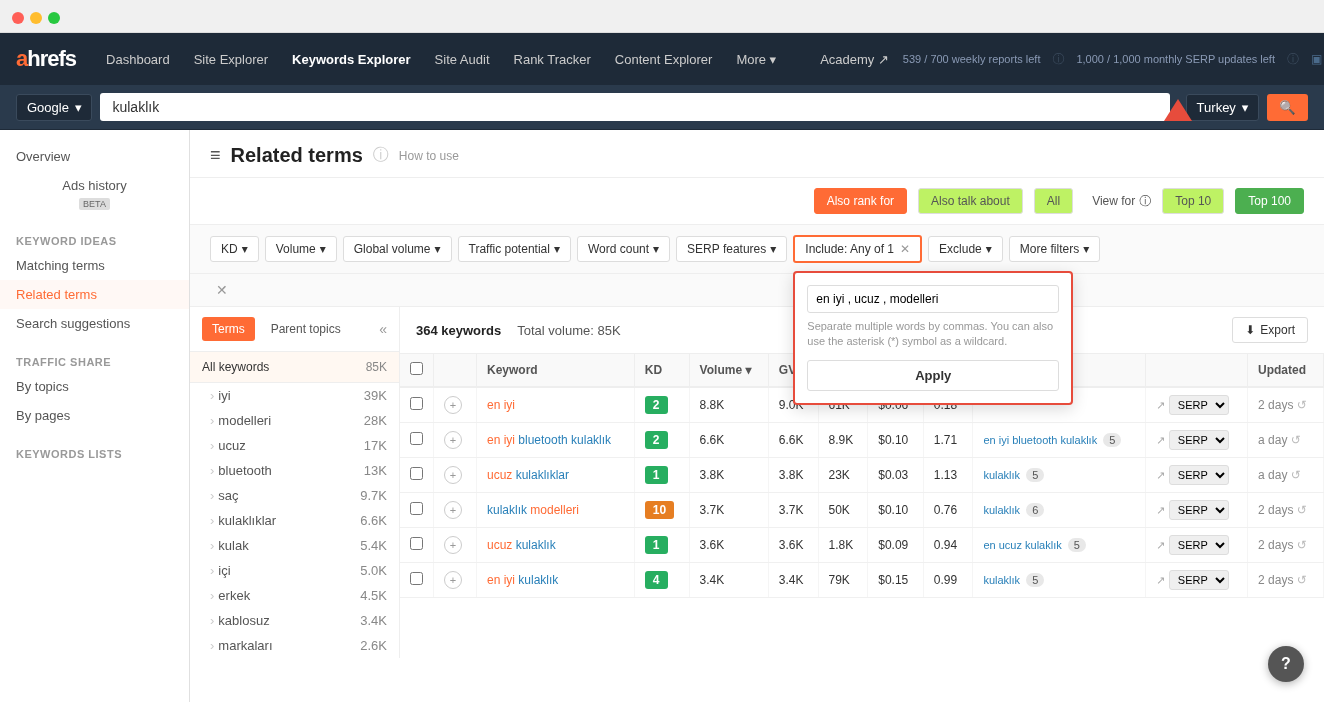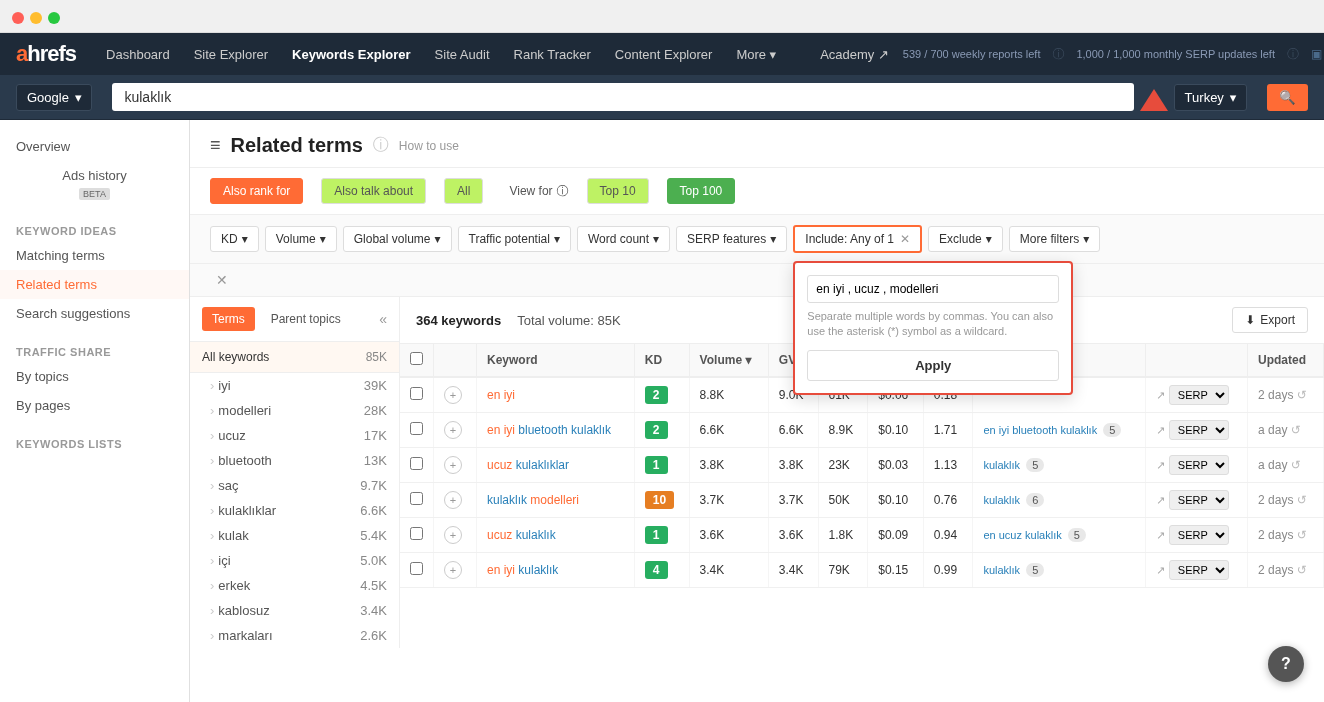--- a/index.html
+++ b/index.html
@@ -4,21 +4,21 @@
   <style>
     * { box-sizing: border-box; margin: 0; padding: 0; font-family: -apple-system, BlinkMacSystemFont, 'Segoe UI', Arial, sans-serif; }
     body { background: #f5f5f5; font-size: 13px; color: #333; }
 
     
     .top-bar {
       background: #1e2a38;
       display: flex;
       align-items: center;
       padding: 0 16px;
-      height: 42px;
+      height: 52px;
       gap: 4px;
     }
     .logo {
       color: #ff6b35;
       font-weight: 900;
       font-size: 22px;
       margin-right: 16px;
       letter-spacing: -1px;
     }
     .logo span { color: #fff; }
@@ -34,21 +34,21 @@
     .nav-divider { width: 1px; background: #3a4a5c; height: 24px; margin: 0 8px; }
     .nav-right { margin-left: auto; display: flex; align-items: center; gap: 12px; color: #ccc; font-size: 12px; }
     .nav-right .user-info { display: flex; align-items: center; gap: 6px; cursor: pointer; color: #ccc; }
 
     
     .search-bar {
       background: #2a3a4c;
       display: flex;
       align-items: center;
       padding: 8px 16px;
-      gap: 20px;
+      gap: 8px;
       border-bottom: 1px solid #1e2a38;
     }
     .search-engine {
       background: #1e2a38;
       color: #fff;
       border: 1px solid #3a4a5c;
       border-radius: 3px;
       padding: 5px 10px;
       display: flex;
       align-items: center;
@@ -129,22 +129,23 @@
       gap: 10px;
     }
     .page-title { font-size: 20px; font-weight: 700; color: #222; }
     .how-to-use { color: #999; font-size: 12px; cursor: pointer; display: flex; align-items: center; gap: 4px; }
 
     
     .tab-filters {
       padding: 10px 20px;
       display: flex;
       align-items: center;
-      gap: 18px;
+      gap: 11px;
       border-bottom: 1px solid #eee;
+      justify-content: flex-end;
     }
     .tab-btn {
       padding: 5px 12px;
       border-radius: 3px;
       font-size: 12px;
       cursor: pointer;
       border: 1px solid transparent;
     }
     .tab-btn.orange-active { background: #ff6b35; color: #fff; border-color: #ff6b35; }
     .tab-btn.white { background: #bef264; color: #555; border: 1px solid #ddd; }

